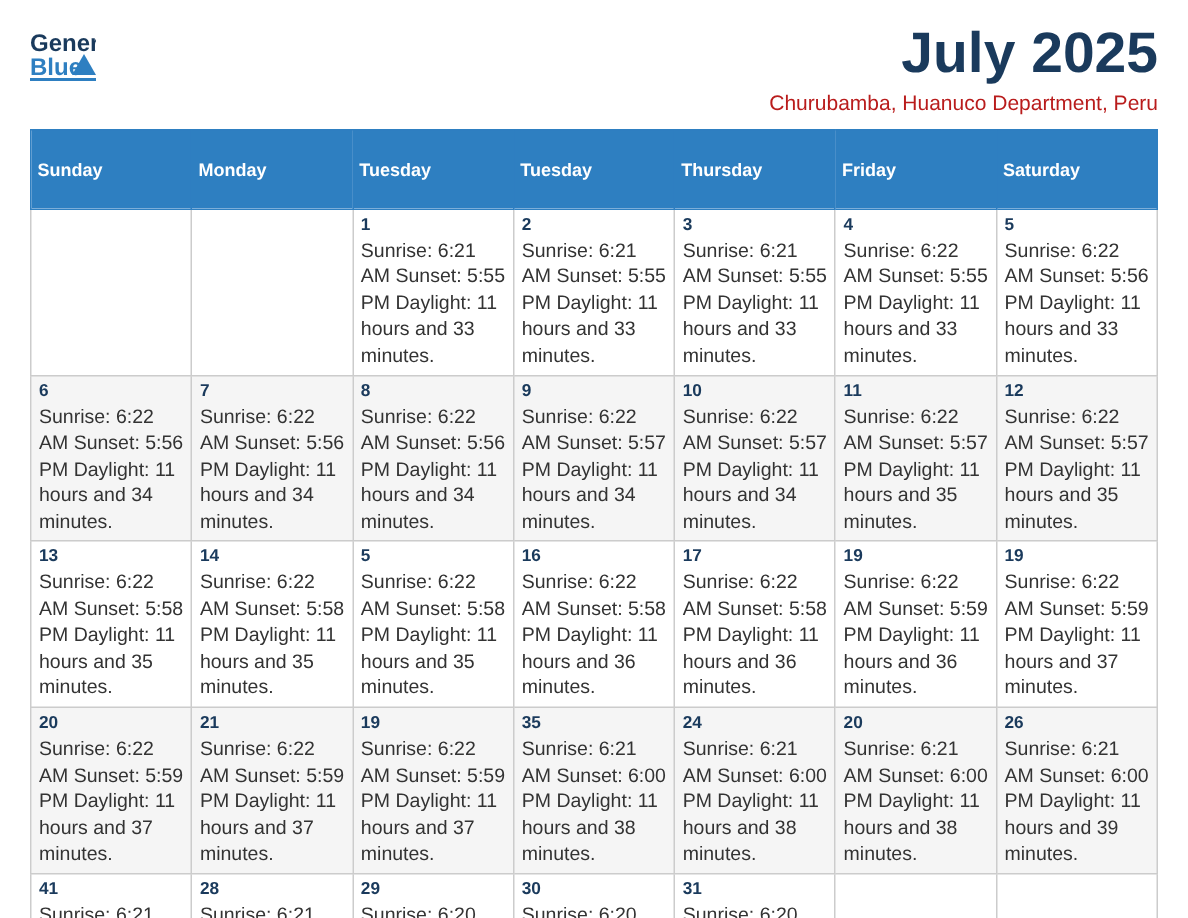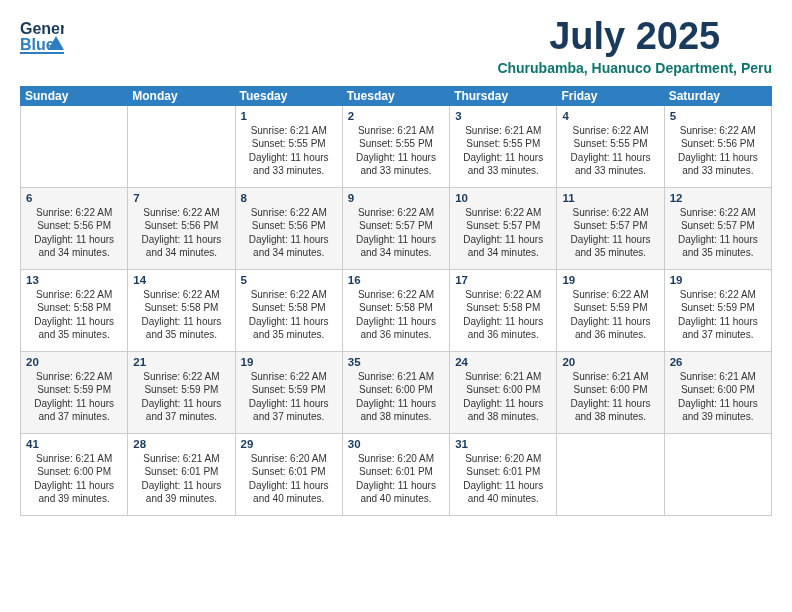--- a/index.html
+++ b/index.html
@@ -16,43 +16,42 @@
       padding: 16px 20px 10px 20px;
       background: #fff;
     }
     .header {
       display: flex;
       justify-content: space-between;
       align-items: flex-start;
       margin-bottom: 10px;
     }
     .title-area {
-      text-align: center;
+      text-align: right;
     }
     .month-title {
       font-size: 38px;
       font-weight: bold;
       color: #1a3a5c;
       line-height: 1.1;
     }
     .subtitle {
       font-size: 14px;
-      color: #0f766e;
+      color: #b91c1c;
       margin-top: 2px;
-      font-weight: bold;
     }
     .calendar {
       width: 100%;
       border-collapse: collapse;
       font-size: 10.5px;
     }
     .calendar th {
       background: #2e7fc1;
       color: #fff;
-      padding: 2px 4px;
+      padding: 19px 4px;
       text-align: left;
       font-size: 12px;
       font-weight: bold;
       border: 1px solid #2e7fc1;
     }
     .calendar td {
       vertical-align: top;
       padding: 4px 5px;
       border: 1px solid #ccc;
       width: calc(100% / 7);
@@ -68,23 +67,22 @@
     }
     .day-num {
       font-weight: bold;
       font-size: 11.5px;
       color: #1a3a5c;
       display: block;
       margin-bottom: 2px;
     }
     .day-info {
       color: #333;
-      font-size: 10px;
+      font-size: 13px;
       line-height: 1.35;
-      text-align: center;
     }
     .logo-wrapper {
       display: flex;
       align-items: center;
       gap: 0;
     }
     .logo-icon {
       display: flex;
       flex-direction: column;
       align-items: flex-end;

